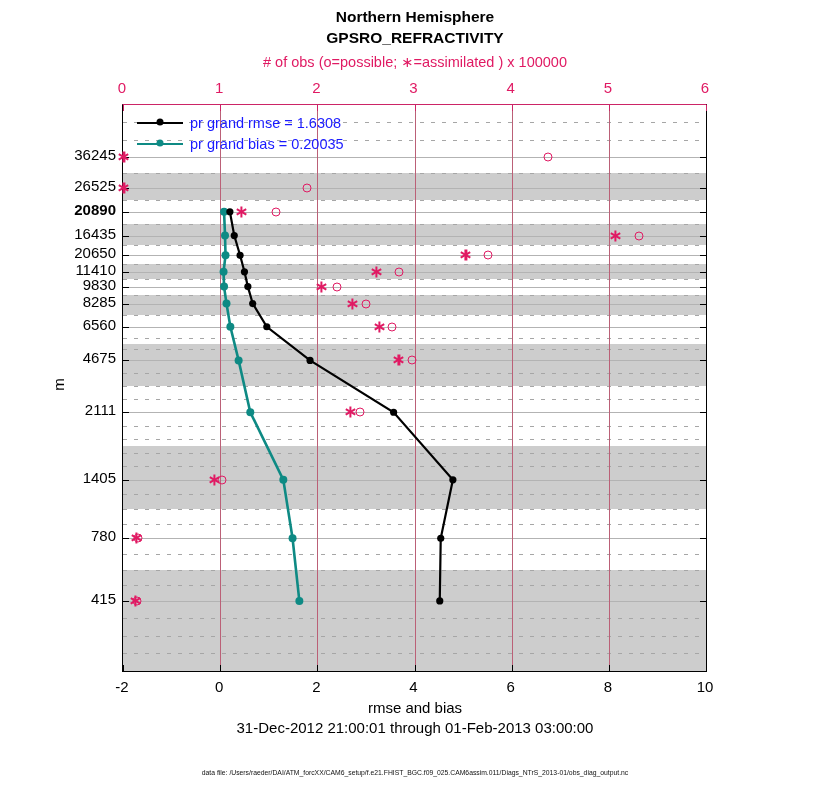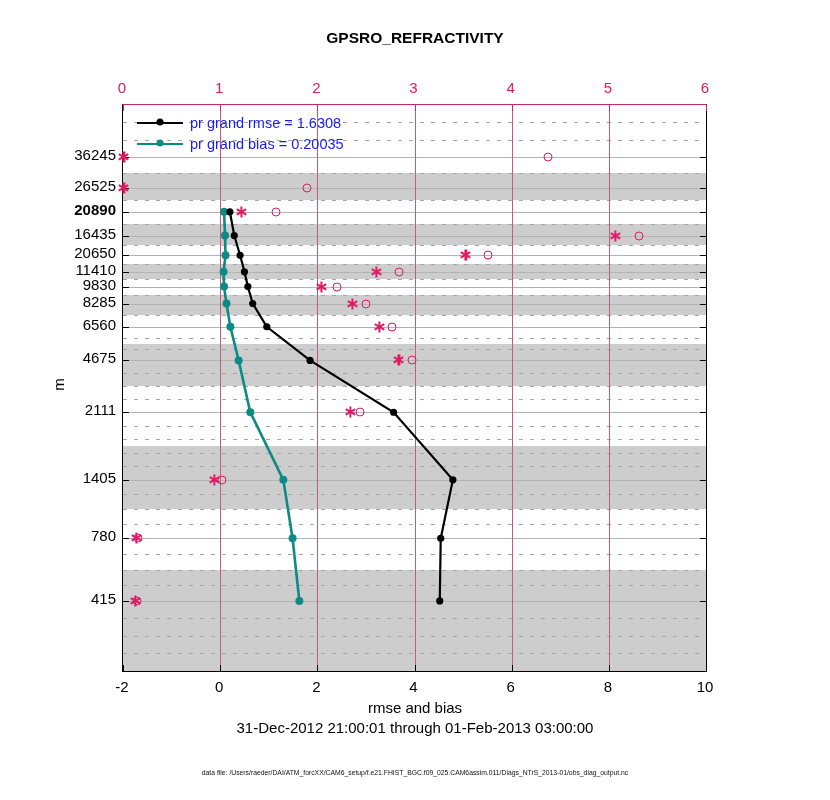--- a/index.html
+++ b/index.html
@@ -41,21 +41,23 @@
   .amk i{position:absolute;left:50%;top:0;width:2.2px;height:100%;background:#e01a63;}
   .amk i.r0{transform:translateX(-50%) rotate(0deg);}
   .amk i.r60{transform:translateX(-50%) rotate(60deg);}
   .amk i.r120{transform:translateX(-50%) rotate(120deg);}
   svg{position:absolute;left:0;top:0;overflow:visible;}
 </style>
 </head>
 <body>
 
 <div id="frame">
+  <div class="t1">Northern Hemisphere</div>
   <div class="t2">GPSRO_REFRACTIVITY</div>
+  <div class="obsT"># of obs (o=possible; ∗=assimilated ) x 100000</div>
 
   <div id="plot">
       <div class="band" style="top: 67.505px; height: 27.3651px;"></div>
       <div class="band" style="top: 118.642px; height: 21.7918px;"></div>
       <div class="band" style="top: 158.556px; height: 15.6447px;"></div>
       <div class="band" style="top: 190.095px; height: 20.0855px;"></div>
       <div class="band" style="top: 238.598px; height: 42.7258px;"></div>
       <div class="band" style="top: 341.026px; height: 63.0261px;"></div>
       <div class="band" style="top: 464.615px; height: 101.385px;"></div>
       <div class="dash" style="top: 17.3333px;"></div>

